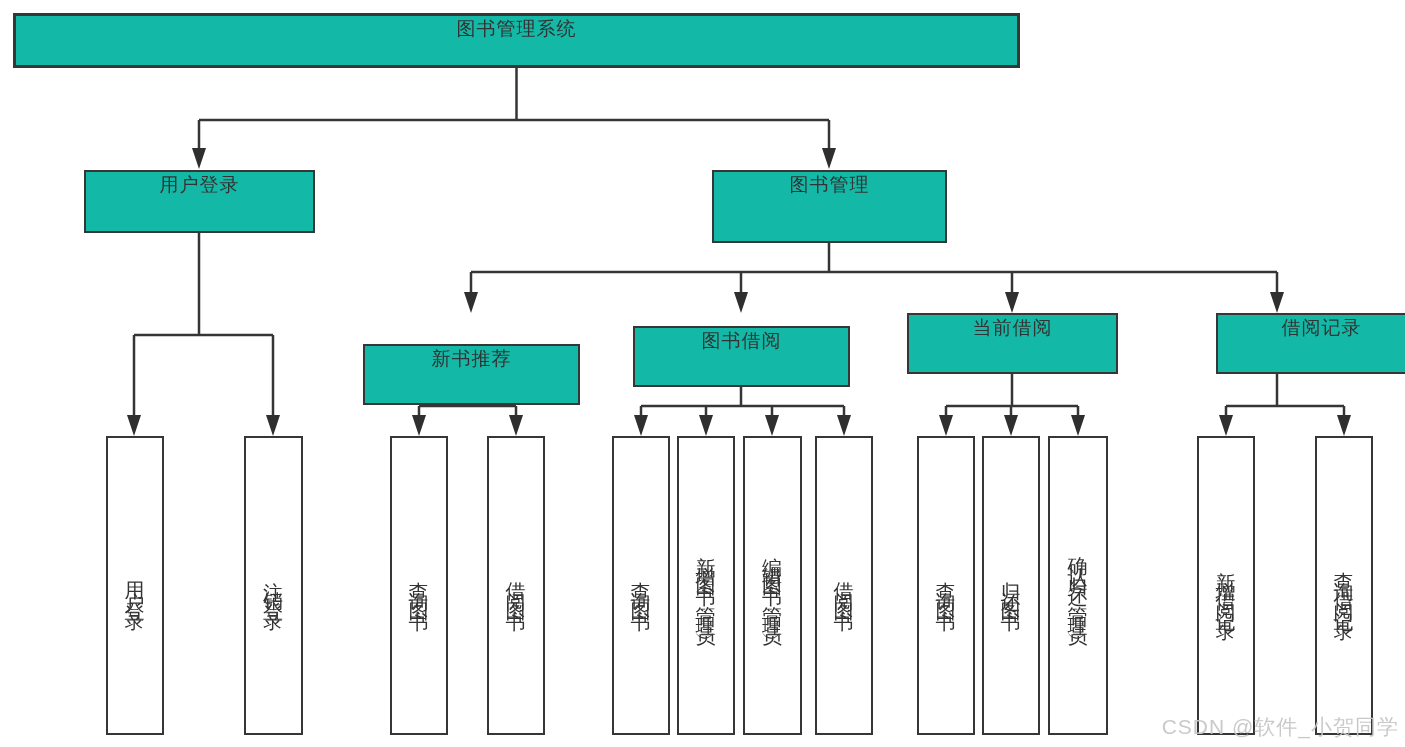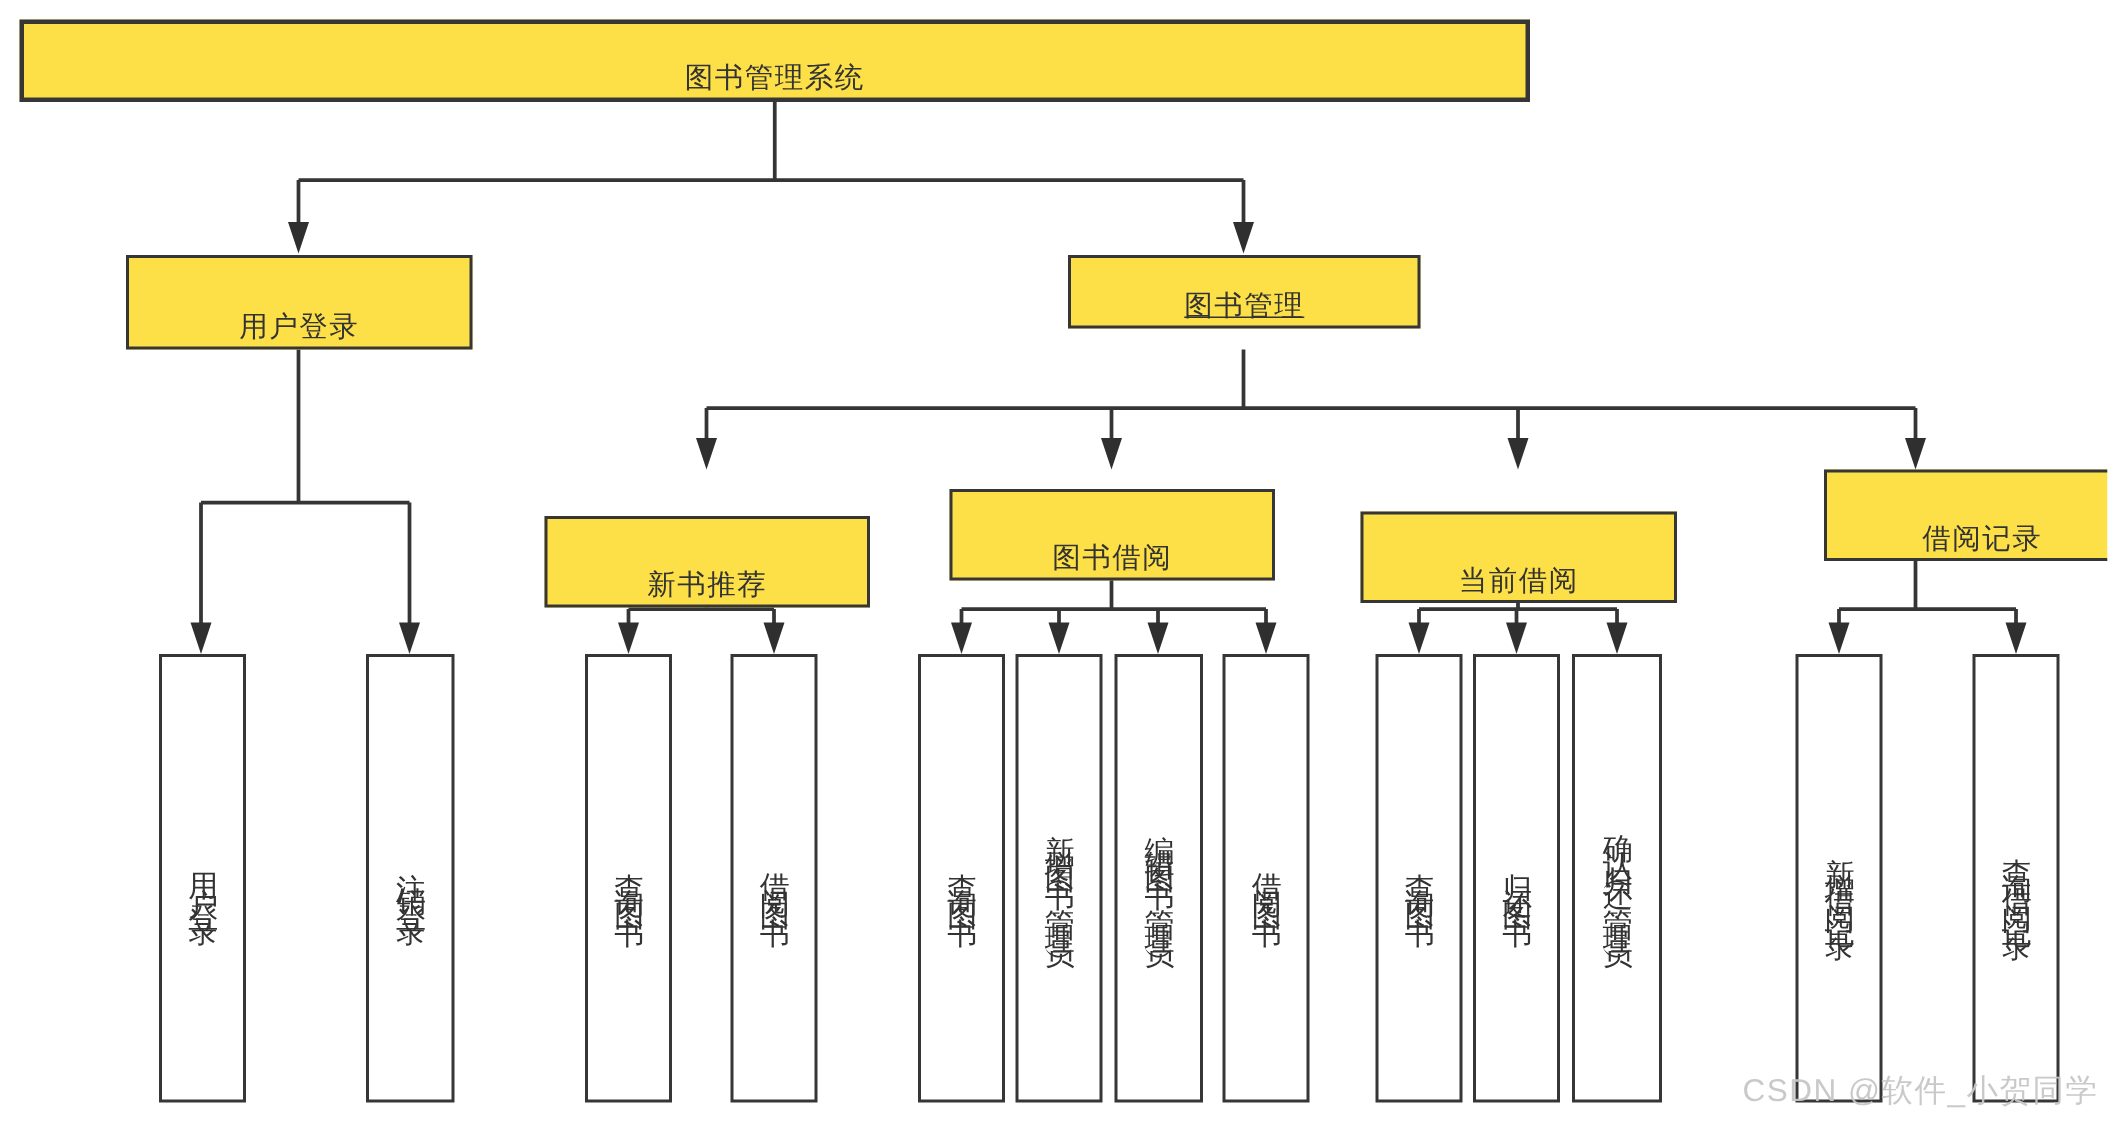--- a/index.html
+++ b/index.html
@@ -19,23 +19,23 @@
     position: absolute;
     left: 0; top: 0;
     width: 1405px;
     height: 747px;
     z-index: 1;
   }
   .node {
     position: absolute;
     box-sizing: border-box;
     border: 3px solid #363636;
-    background: #fde047;
+    background: #14b8a6;
     display: flex;
-    align-items: flex-end;
+    align-items: flex-start;
     justify-content: center;
     color: #333333;
     font-size: 19px;
     letter-spacing: 1px;
     z-index: 2;
   }
   .node.mid {
     border-width: 2.5px;
   }
   .vnode {
@@ -114,31 +114,31 @@
     </g>
   </svg>
 
   <div class="node" style="left:13px; top:13px; width:1007px; height:55px;">
     <span>图书管理系统</span>
   </div>
 
   <div class="node mid" style="left:84px; top:170px; width:231px; height:63px;">
     <span>用户登录</span>
   </div>
-  <div class="node mid" style="left:712px; top:170px; width:235px; height:49px;text-decoration:underline;">
+  <div class="node mid" style="left:712px; top:170px; width:235px; height:73px;">
     <span>图书管理</span>
   </div>
 
   <div class="node mid" style="left:363px; top:313px; width:217px; height:61px;margin-top:31px;">
     <span>新书推荐</span>
   </div>
   <div class="node mid" style="left:633px; top:326px; width:217px; height:61px;">
     <span>图书借阅</span>
   </div>
-  <div class="node mid" style="left:907px; top:313px; width:211px; height:61px;margin-top:28px;">
+  <div class="node mid" style="left:907px; top:313px; width:211px; height:61px;">
     <span>当前借阅</span>
   </div>
   <div class="node mid" style="left:1172px; top:313px; width:211px; height:61px;margin-left:44px;">
     <span>借阅记录</span>
   </div>
 
   <div class="vnode" style="left:106px; top:436px; width:58px; height:299px;">
     <span>用户登录</span>
   </div>
   <div class="vnode" style="left:244px; top:436px; width:59px; height:299px;">

